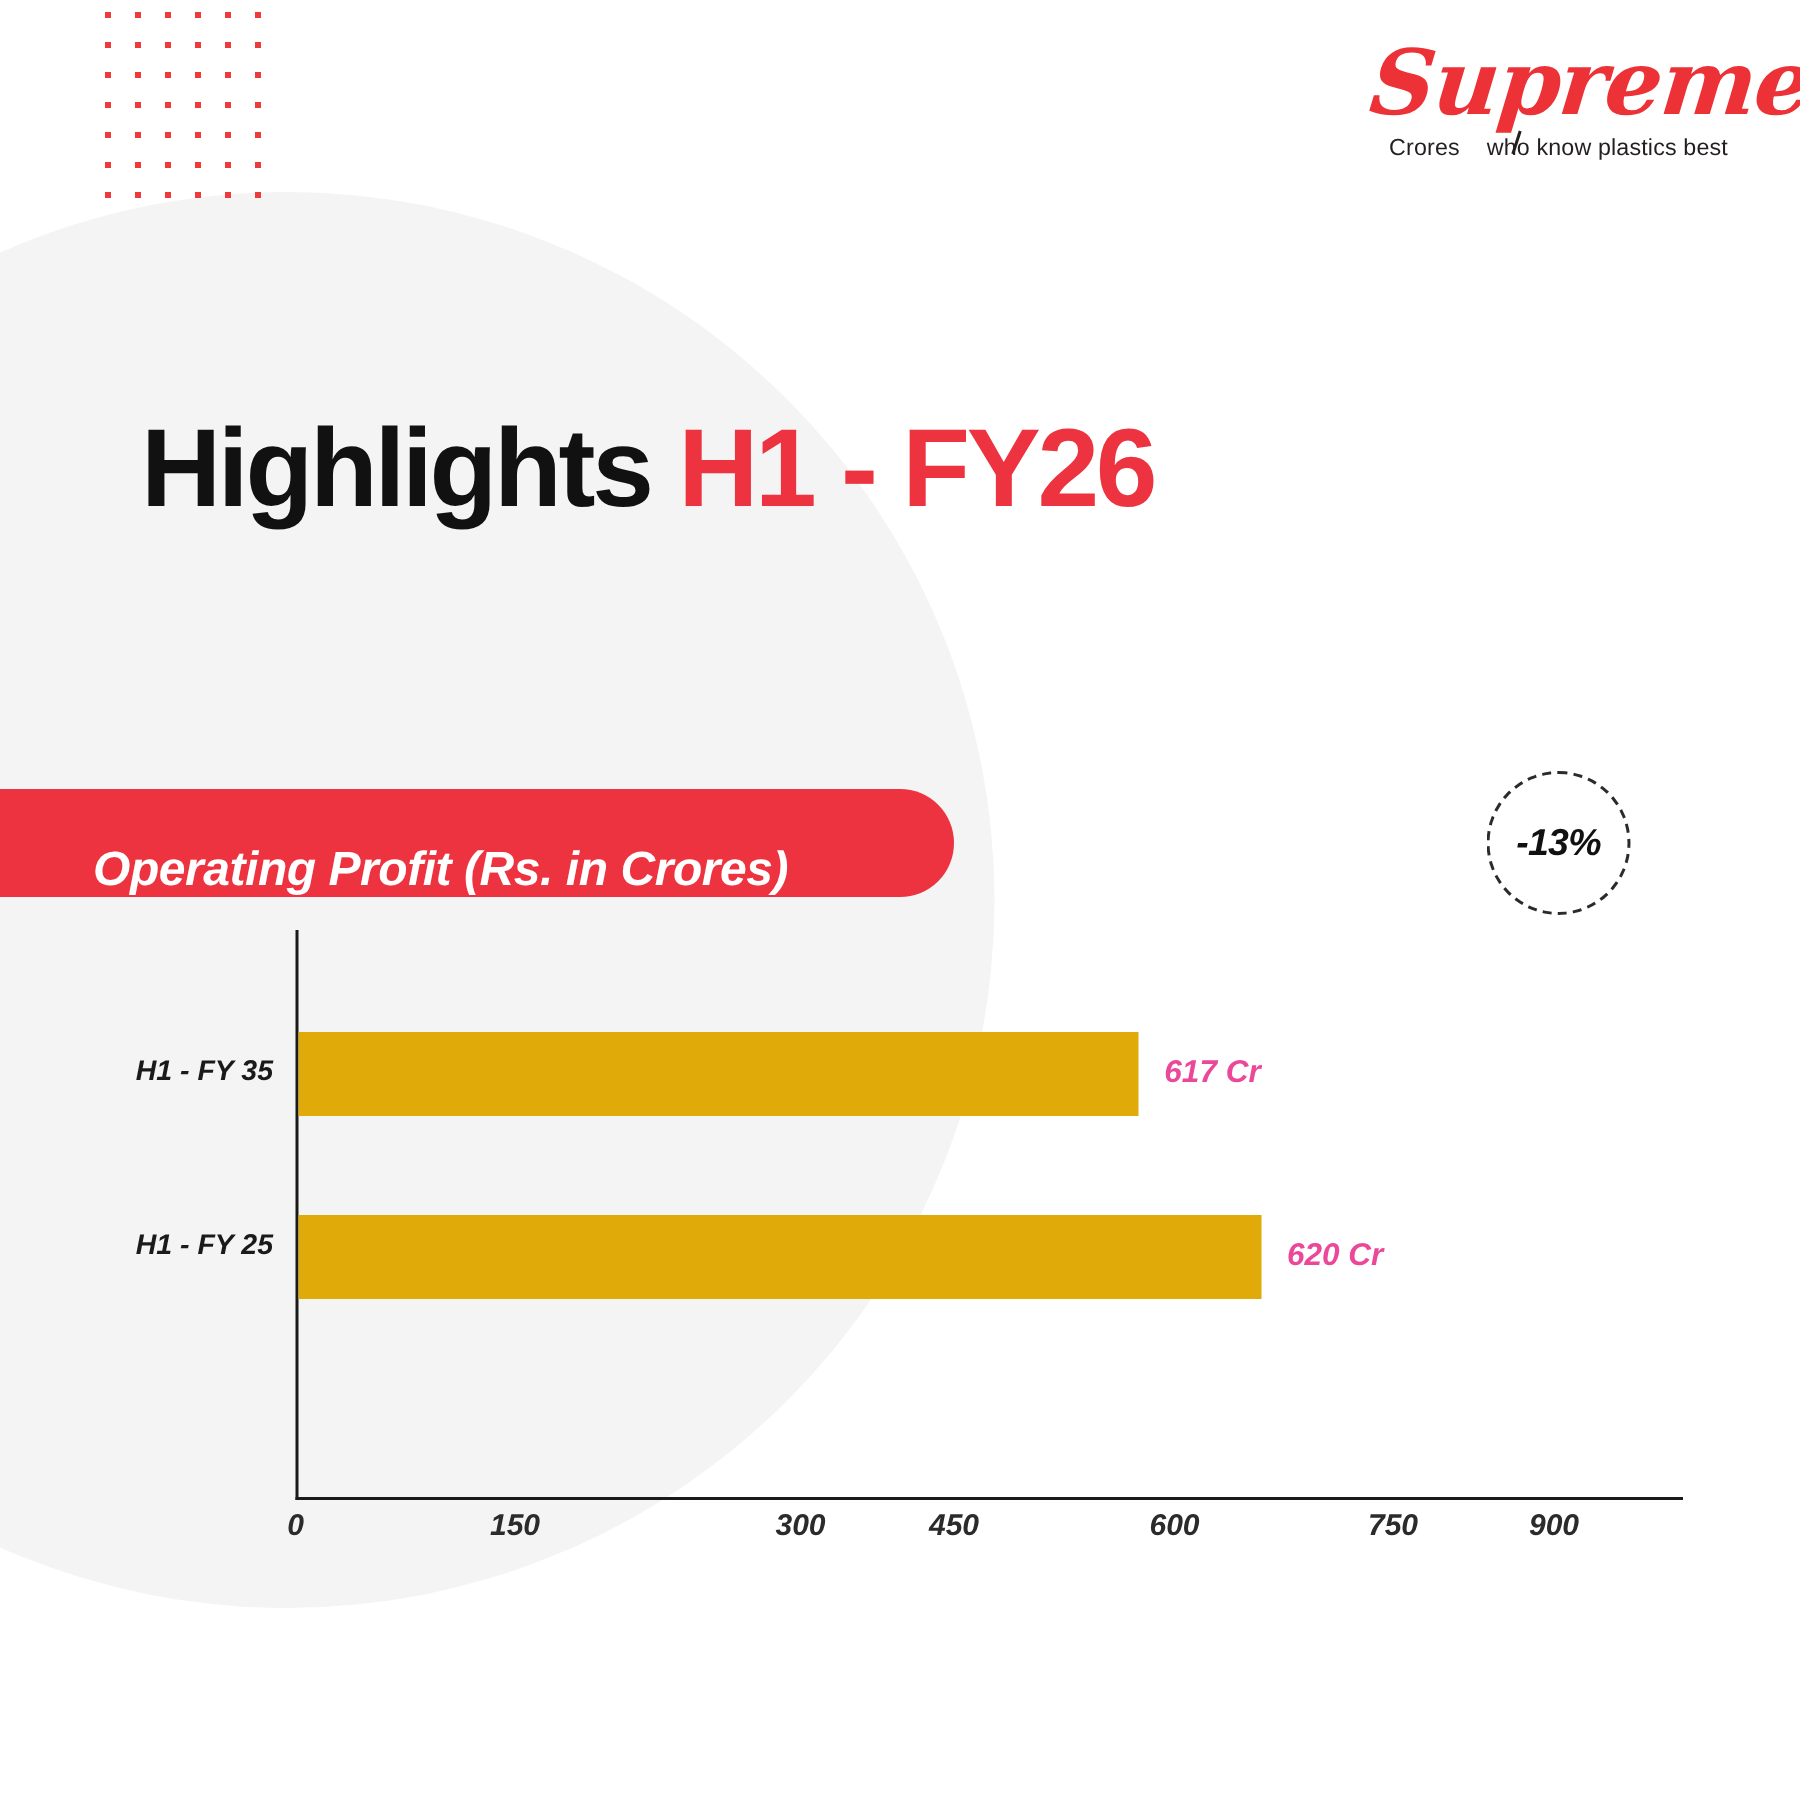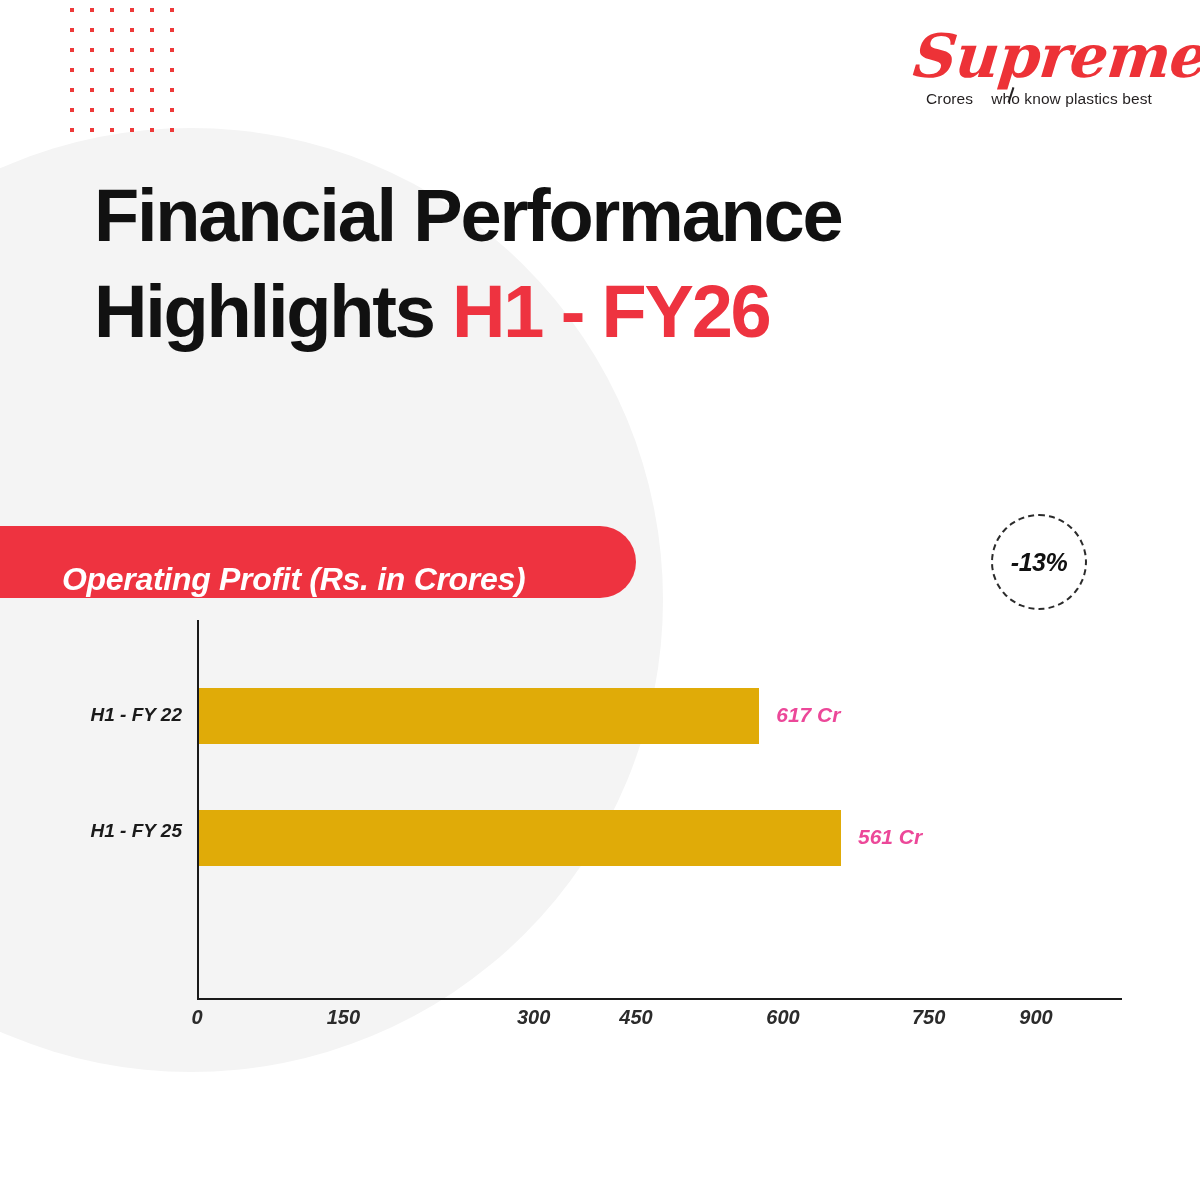--- a/index.html
+++ b/index.html
@@ -225,44 +225,44 @@
     <span>Supreme</span>
     
   </div>
   <div class="tagline">
     <span>Crores</span><span class="gap"></span><span>who know plastics best</span>
     <span class="slash"></span>
   </div>
 </div>
 
 <h1 id="page-title">
-  <span>Financial Performance</span><br>
+  <br>
   <span>Highlights</span>
   <span class="accent">H1 - FY26</span>
 </h1>
 
 <div id="metric-banner">
   <span class="banner-text">Operating Profit (Rs. in Crores)</span>
 </div>
 
 <div id="change-badge">
   <span class="badge-text">-13%</span>
 </div>
 
 <div id="chart">
   <div class="axis-line" id="y-axis"></div>
   <div class="axis-line" id="x-axis"></div>
   <div id="bars-layer">
       <div class="bar" style="top: 688px; width: 560.236px; background: rgb(224, 171, 8);"></div>
       <div class="bar-value" style="left: 776.236px; top: 703px;">617 Cr</div>
       <div class="bar" style="top: 810px; width: 641.956px; background: rgb(224, 171, 8);"></div>
-      <div class="bar-value" style="left: 857.956px; top: 825px;">561 Cr</div>
+      <div class="bar-value" style="left: 857.956px; top: 825px;">620 Cr</div>
     </div>
   <div id="cats-layer">
-      <div class="cat-label" style="top: 704px;">H1 - FY 22</div>
+      <div class="cat-label" style="top: 704px;">H1 - FY 35</div>
       <div class="cat-label" style="top: 820px; font-style: italic;">H1 - FY 25</div>
     </div>
   <div id="ticks-layer">
       <div class="tick-label" style="left: 197px;">0</div>
       <div class="tick-label" style="left: 343.34px;">150</div>
       <div class="tick-label" style="left: 489.68px; margin-left: 44px;">300</div>
       <div class="tick-label" style="left: 636.02px;">450</div>
       <div class="tick-label" style="left: 783px;">600</div>
       <div class="tick-label" style="left: 928.7px;">750</div>
       <div class="tick-label" style="left: 1036px;">900</div>

